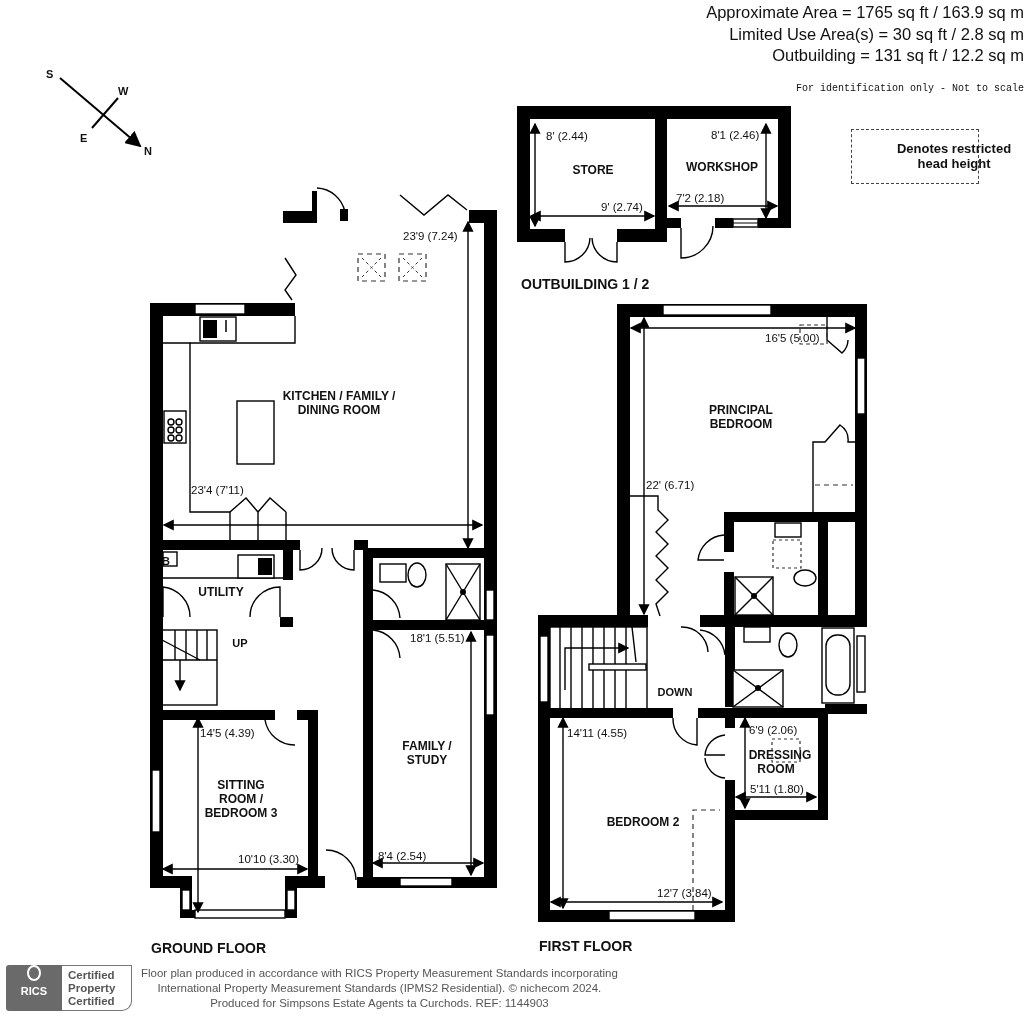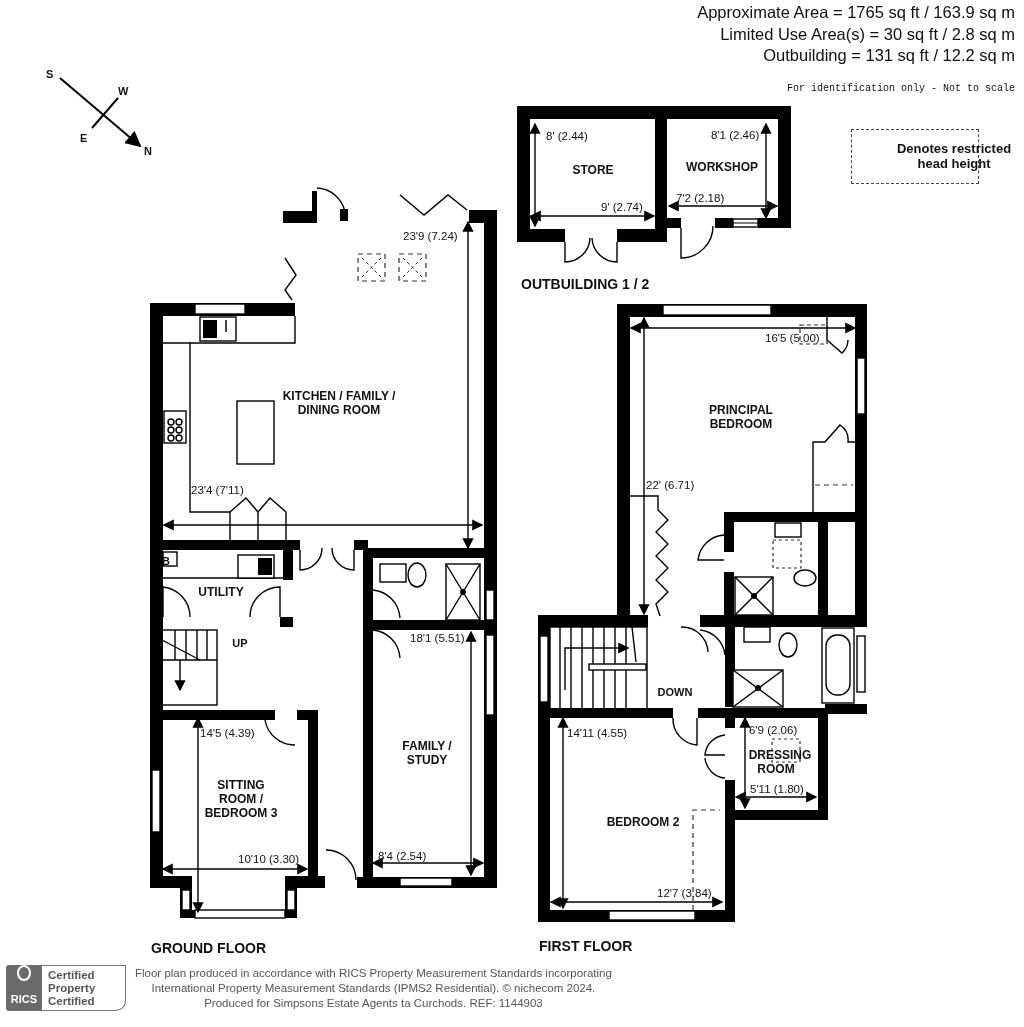--- a/index.html
+++ b/index.html
@@ -5,28 +5,28 @@
   html, body { margin:0; padding:0; background:#ffffff; }
   body { width:1024px; height:1027px; position:relative; overflow:hidden; font-family:"Liberation Sans", sans-serif; color:#111; }
   svg { position:absolute; left:0; top:0; }
   .wall { fill:#000; }
   .room-label { font-family:"Liberation Sans", sans-serif; font-weight:bold; font-size:12px; fill:#111; text-anchor:middle; }
   .dim { font-family:"Liberation Sans", sans-serif; font-size:11.5px; fill:#111; }
   .floor-label { font-family:"Liberation Sans", sans-serif; font-weight:bold; font-size:14px; fill:#111; }
   .thin { stroke:#000; stroke-width:1.4; fill:none; }
   .thin-w { stroke:#000; stroke-width:1.4; fill:#fff; }
   .dash { stroke:#333; stroke-width:1.2; fill:none; stroke-dasharray:5 4; }
-  .area-block { position:absolute; right:9px; top:2px; text-align:right; }
+  .area-block { position:absolute; right:0; top:2px; text-align:right; }
   .area-line { font-size:16.5px; line-height:21.5px; color:#111; }
   .area-total { font-size:16.5px; line-height:24px; }
   .id-note { font-size:10px; color:#111; margin-top:16px;font-family:Liberation Mono, monospace; }
   .footer { position:absolute; left:6px; top:965px; display:flex; align-items:center; }
-  .rics-logo { width:36px; height:46px; background:#6a6a6a; color:#fff; font-weight:bold; font-size:11px; display:flex; flex-direction:column; align-items:center; justify-content:space-between; padding-bottom:6px; box-sizing:border-box; border-radius:3px 0 0 3px; }
+  .rics-logo { width:56px; height:46px; background:#6a6a6a; color:#fff; font-weight:bold; font-size:11px; display:flex; flex-direction:column; align-items:center; justify-content:space-between; padding-bottom:14px; box-sizing:border-box; border-radius:3px 0 0 3px; }
   .rics-lion { width:14px; height:16px; border-radius:50%; border:2px solid #fff; margin-bottom:4px; box-sizing:border-box; }
-  .cert-box { width:84px; height:46px; border:1px solid #777; border-left:none; border-radius:0 0 10px 0; box-sizing:border-box; padding:3px 0 16px 6px; font-family:"Liberation Sans", sans-serif; font-weight:bold; font-size:11.5px; line-height:13px; color:#555; }
+  .cert-box { width:70px; height:46px; border:1px solid #777; border-left:none; border-radius:0 0 10px 0; box-sizing:border-box; padding:3px 0 16px 6px; font-family:"Liberation Sans", sans-serif; font-weight:bold; font-size:11.5px; line-height:13px; color:#555; }
   .footer-text { margin-left:9px; font-size:11.5px; line-height:15px; color:#555;text-align:center; }
   .legend-box { position:absolute; left:851px; top:129px; width:128px; height:55px; border:1.2px dashed #444; box-sizing:border-box; }
   .legend-text { position:absolute; left:889px; top:141px; width:130px; text-align:center; font-weight:bold; font-size:13px; line-height:15px; color:#111; }
   .compass-label { font-family:"Liberation Sans", sans-serif; font-weight:bold; font-size:11px; fill:#111; }
 </style>
 </head>
 <body>
 
 <div class="area-block">
   <div class="area-line">Approximate Area = 1765 sq ft / 163.9 sq m</div>

